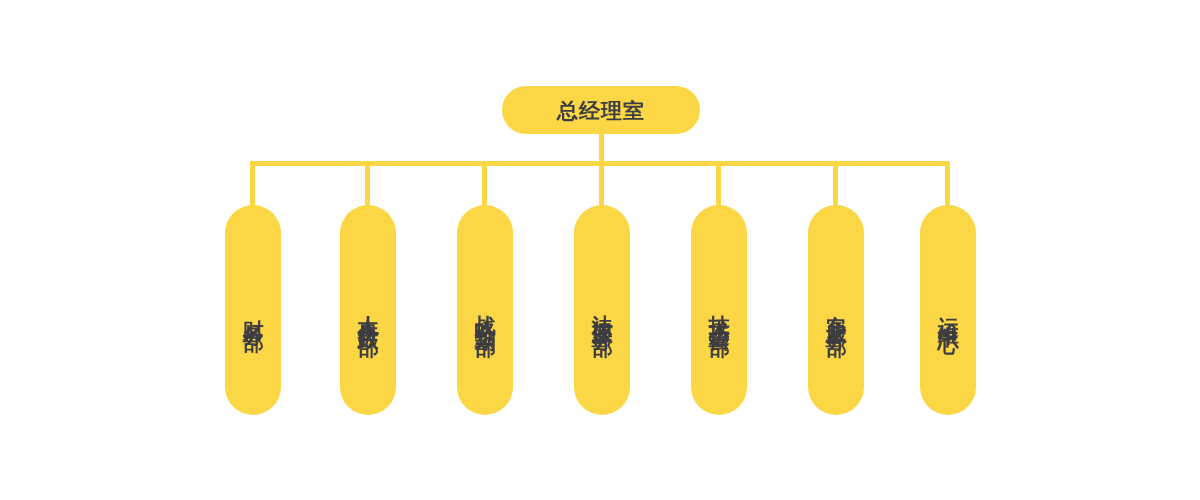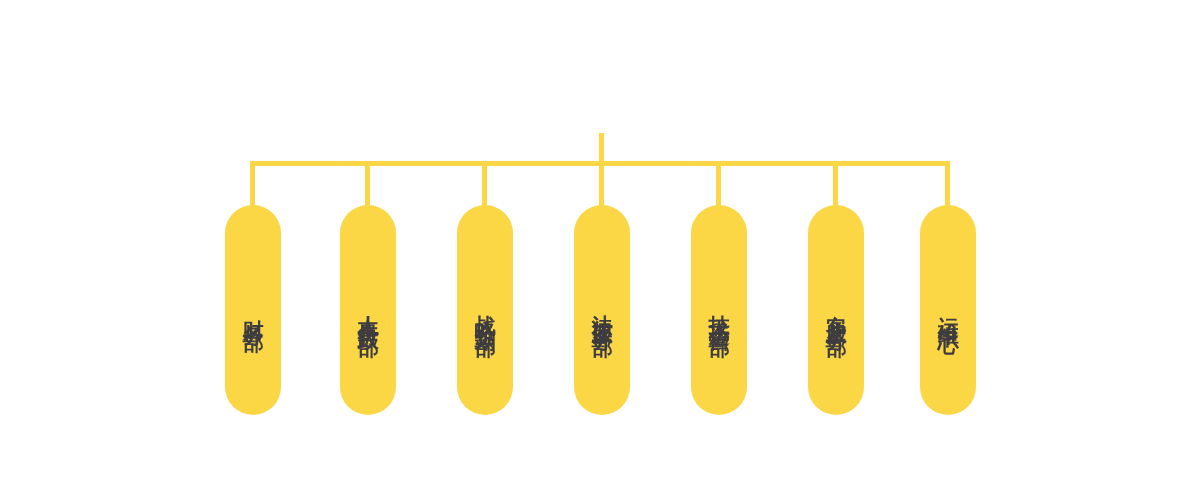--- a/index.html
+++ b/index.html
@@ -88,20 +88,23 @@
     text-orientation: upright;
     letter-spacing: 5px;
     white-space: nowrap;
   }
 </style>
 </head>
 <body>
 
 <div id="org-chart">
 
+  <div class="root-node">
+    <span class="root-label">总经理室</span>
+  </div>
 
   <div class="conn conn-root-stem"></div>
 
   <div class="conn conn-bus"></div>
 
   <div class="conn conn-drop" style="left:250px;"></div>
   <div class="conn conn-drop" style="left:365px;"></div>
   <div class="conn conn-drop" style="left:482px;"></div>
   <div class="conn conn-drop" style="left:599px;"></div>
   <div class="conn conn-drop" style="left:716px;"></div>

